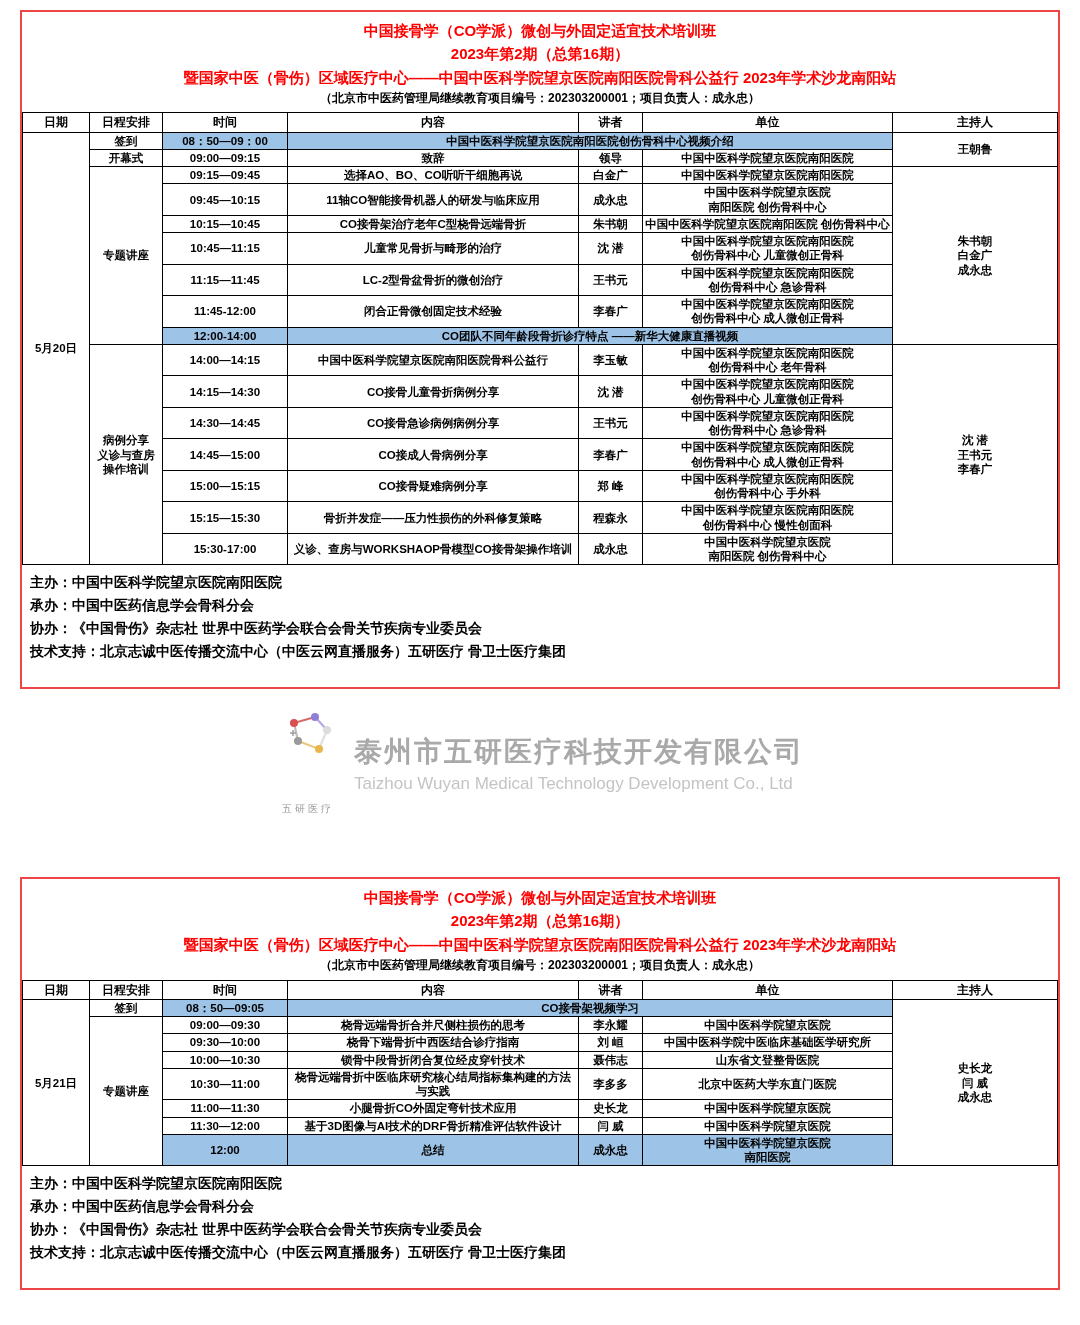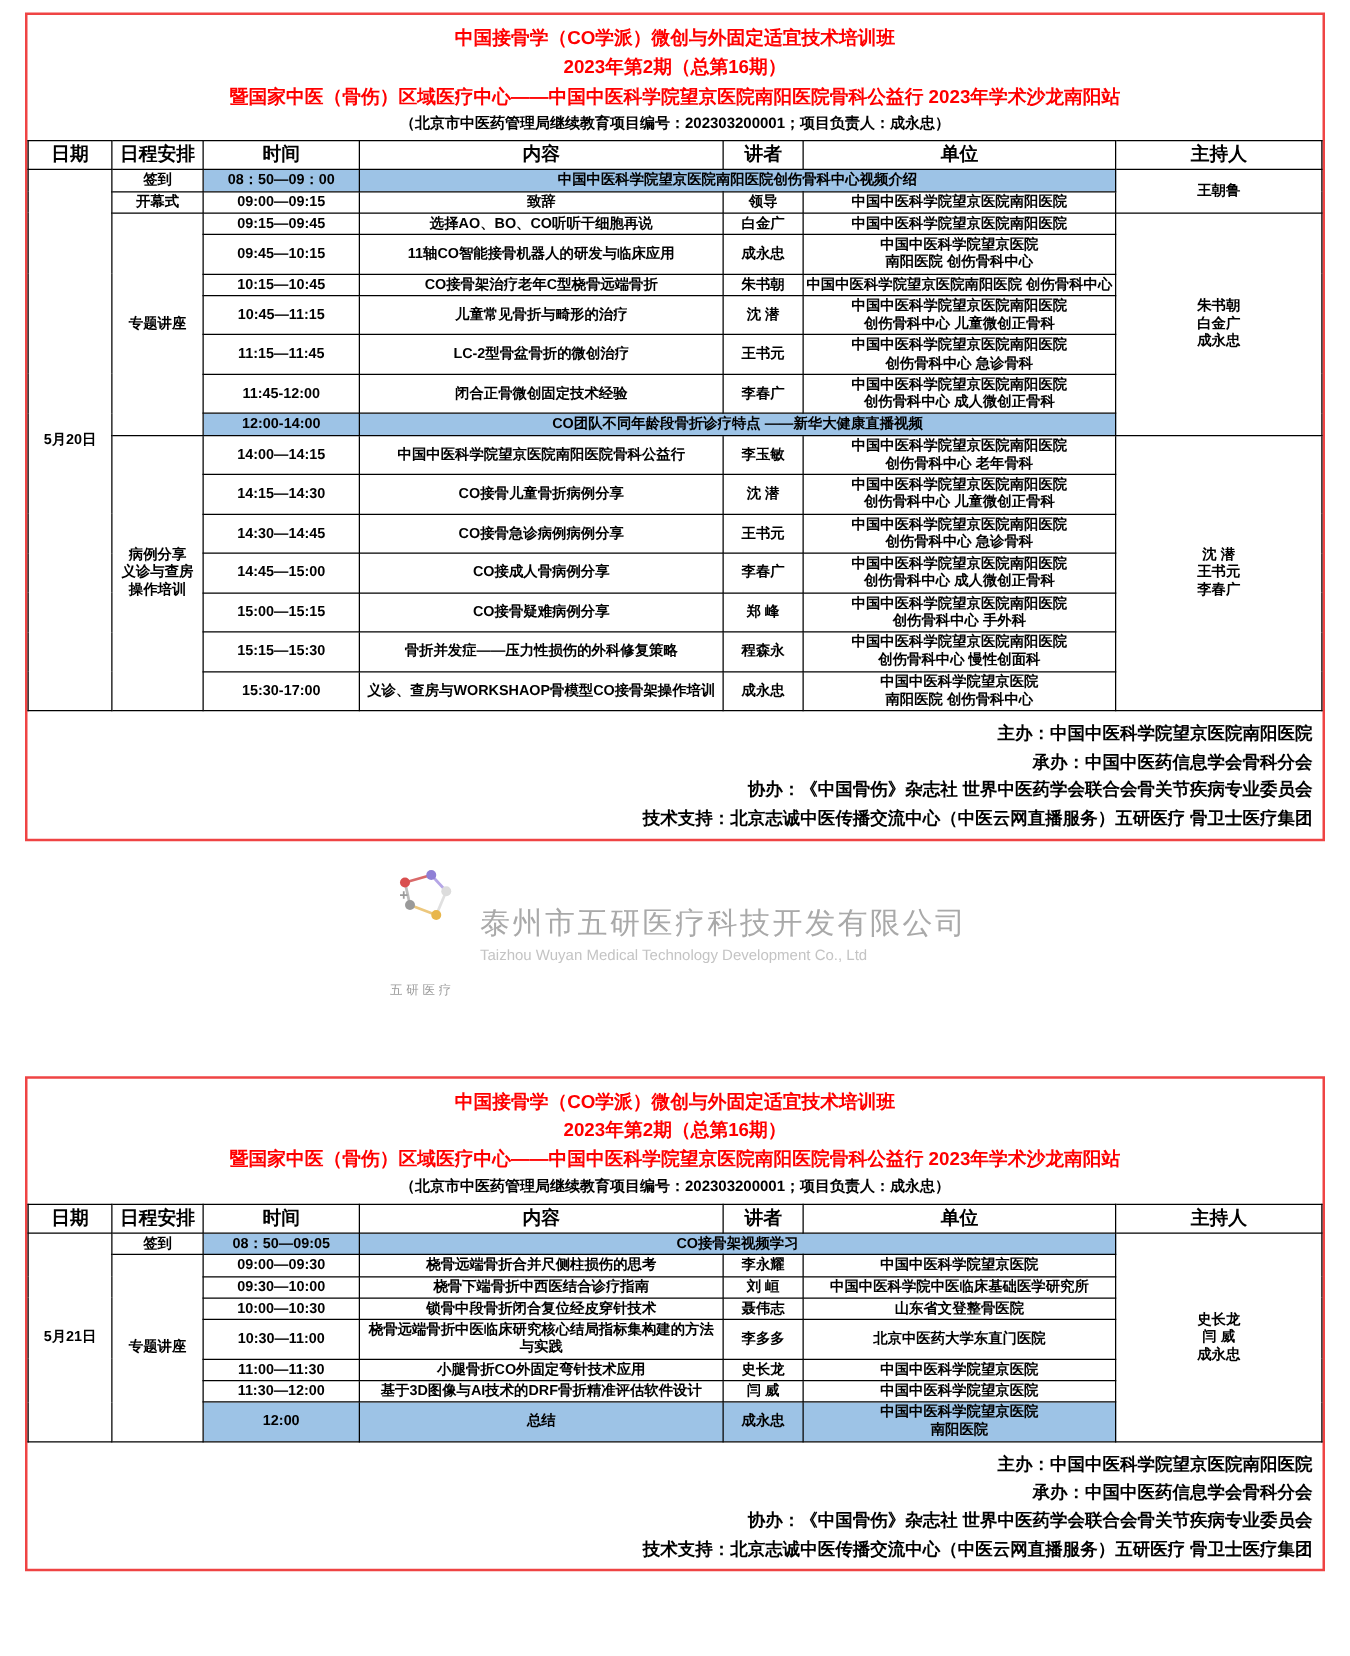--- a/index.html
+++ b/index.html
@@ -3,33 +3,33 @@
 <meta charset="utf-8">
 <style>
   html,body{margin:0;padding:0;background:#fff;}
   body{width:1080px;height:1325px;font-family:"Liberation Sans",sans-serif;color:#000;overflow:hidden;}
   .box{margin:0 20px;border:2px solid #ef4444;background:#fff;}
   .box1{margin-top:10px;}
   .titles{text-align:center;font-weight:bold;padding:7px 4px 5px;line-height:1.55;}
   .t-red{color:#FF0000;font-size:15px;}
   .t-black{color:#000;font-size:12px;}
   table.sched{width:100%;border-collapse:collapse;table-layout:fixed;}
-  table.sched th{border:1px solid #000;font-size:15px;font-weight:bold;padding:2px 1px;line-height:1.2;}
+  table.sched th{border:1px solid #000;font-size:12px;font-weight:bold;padding:2px 1px;line-height:1.2;}
   table.sched td{border:1px solid #000;text-align:center;vertical-align:middle;padding:1px 2px;
                  font-size:11.5px;font-weight:bold;line-height:1.24;white-space:pre-line;}
   td.hl{background:#9DC3E6;}
-  .notes{padding:6px 8px 4px;font-weight:bold;font-size:14px;line-height:1.55;text-align:right;}
+  .notes{padding:6px 8px 24px;font-weight:bold;font-size:14px;line-height:1.55;}
   .notes div{margin:1px 0;}
   
   .logo-band{display:flex;align-items:center;justify-content:center;margin-top:32px;height:84px;gap:14px;}
   .logo-mark{display:flex;flex-direction:column;align-items:center;width:64px;gap:40px;}
   .logo-caption{font-size:10px;color:#9a9a9a;letter-spacing:3px;margin-top:1px;}
   .company{display:flex;flex-direction:column;}
-  .company-cn{font-size:24px;color:#a9a9a9;letter-spacing:2px;font-weight:normal;}
-  .company-en{font-size:12px;color:#c4c4c4;margin-top:3px;}
+  .company-cn{font-size:28px;color:#a9a9a9;letter-spacing:2px;font-weight:bold;}
+  .company-en{font-size:17px;color:#c4c4c4;margin-top:3px;}
   svg{display:block;}
 </style>
 </head>
 <body>
 
 <section class="box box1">
   <div class="titles">
     <div class="t-red">中国接骨学（CO学派）微创与外固定适宜技术培训班</div>
     <div class="t-red">2023年第2期（总第16期）</div>
     <div class="t-red">暨国家中医（骨伤）区域医疗中心——中国中医科学院望京医院南阳医院骨科公益行 2023年学术沙龙南阳站</div>

